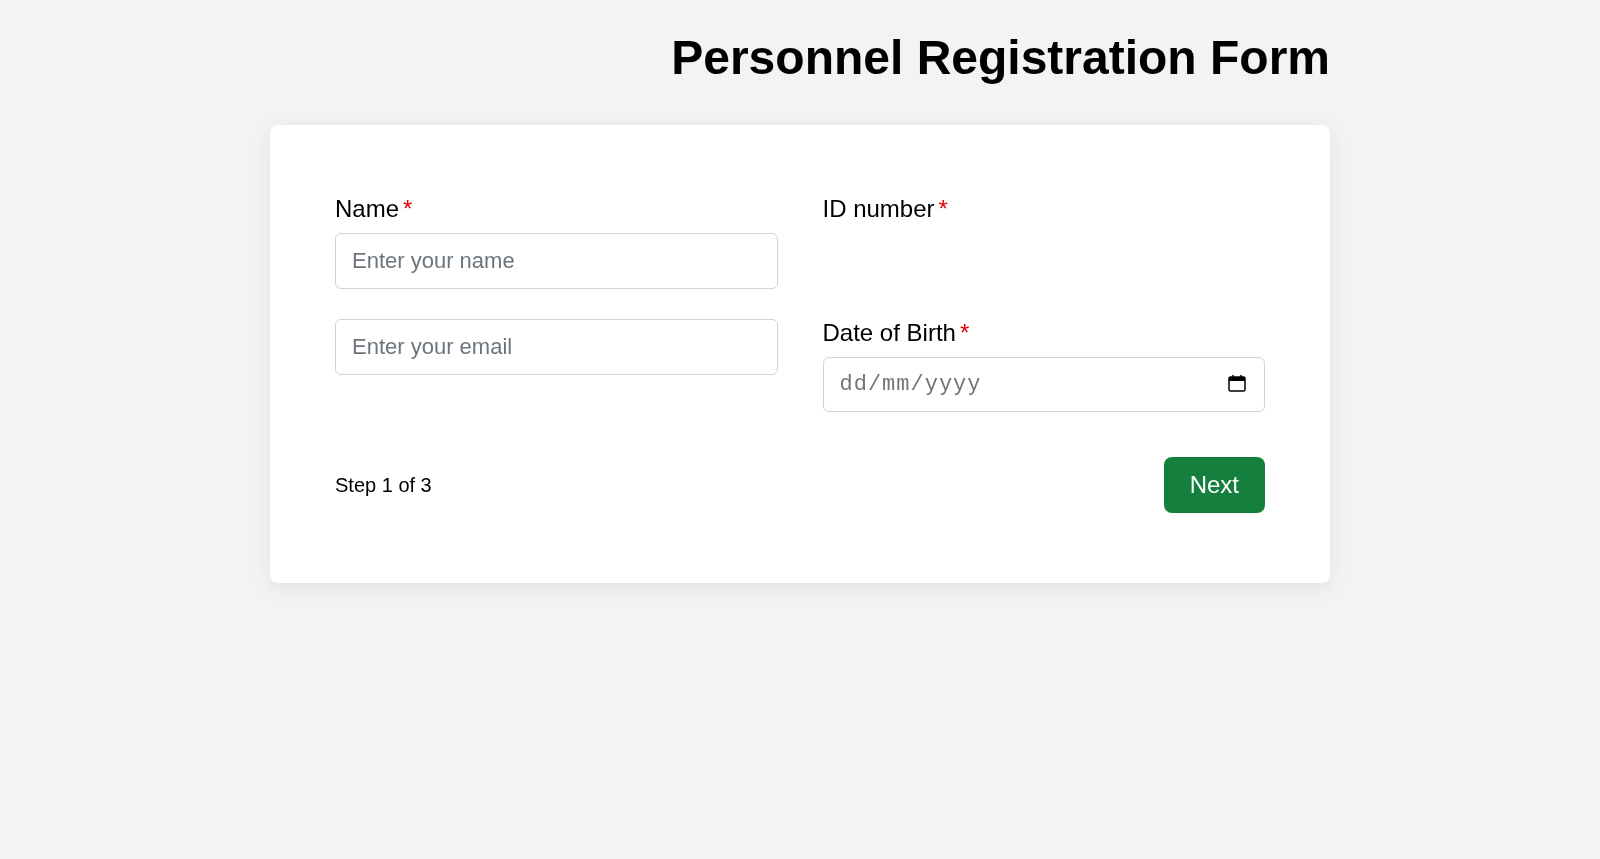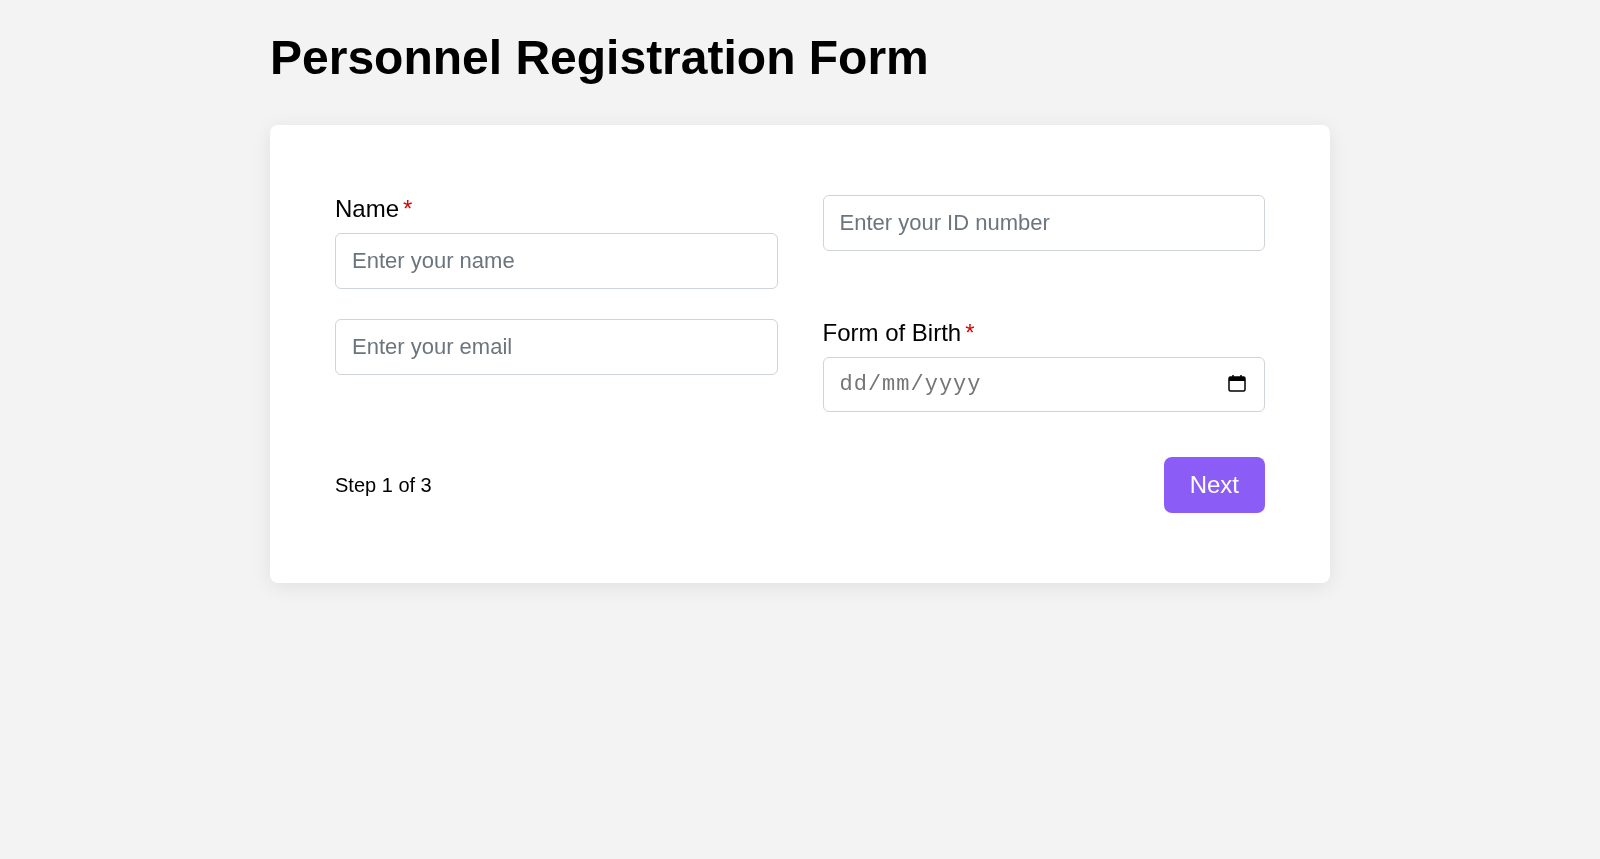--- a/index.html
+++ b/index.html
@@ -11,21 +11,21 @@
       font-family: -apple-system, BlinkMacSystemFont, "Segoe UI", Helvetica, Arial, sans-serif;
       background-color: #f3f3f3;
       padding: 30px 0;
     }
     .container {
       max-width: 1100px;
       margin: 0 auto;
       padding: 0 20px;
     }
     .page-title {
-      text-align: left;
+      text-align: right;
       font-size: 48px;
       font-weight: 700;
       color: #000;
       margin-bottom: 40px;
     }
     .card {
       background-color: #fff;
       border-radius: 8px;
       padding: 70px 65px;
       box-shadow: 0 4px 20px rgba(0,0,0,0.08);
@@ -89,21 +89,21 @@
       display: flex;
       justify-content: space-between;
       align-items: center;
     }
     .step-indicator {
       font-size: 20px;
       color: #000;
       font-weight: 400;
     }
     .next-button {
-      background-color: #8b5cf6;
+      background-color: #15803d;
       color: #fff;
       font-size: 24px;
       font-weight: 400;
       padding: 14px 26px;
       border: none;
       border-radius: 8px;
       cursor: pointer;
     }
   </style>
 </head>
@@ -116,30 +116,32 @@
     <div class="form-grid">
 
       <div class="form-group">
         <label class="form-label">
           <span>Name</span><span class="required-asterisk">*</span>
         </label>
         <input type="text" class="form-input" placeholder="Enter your name" style="">
       </div>
 
       <div class="form-group">
-        <input type="text" class="form-input" placeholder="Enter your ID number" style="">
+        <label class="form-label">
+          <span>ID number</span><span class="required-asterisk">*</span>
+        </label>
       </div>
 
       <div class="form-group">
         <input type="text" class="form-input" placeholder="Enter your email" style="">
       </div>
 
       <div class="form-group">
         <label class="form-label">
-          <span>Form of Birth</span><span class="required-asterisk">*</span>
+          <span>Date of Birth</span><span class="required-asterisk">*</span>
         </label>
         <div class="date-input-wrapper">
           <input type="text" class="date-input" placeholder="dd/mm/yyyy" style="">
           <span class="calendar-icon">
             <svg width="20" height="20" viewBox="0 0 20 20" fill="none">
               <rect x="2" y="4" width="16" height="14" rx="1.5" stroke="#000" stroke-width="1.5" fill="#fff"></rect>
               <rect x="2" y="4" width="16" height="4" fill="#000"></rect>
               <line x1="6" y1="2" x2="6" y2="5" stroke="#000" stroke-width="1.5"></line>
               <line x1="14" y1="2" x2="14" y2="5" stroke="#000" stroke-width="1.5"></line>
             </svg>

